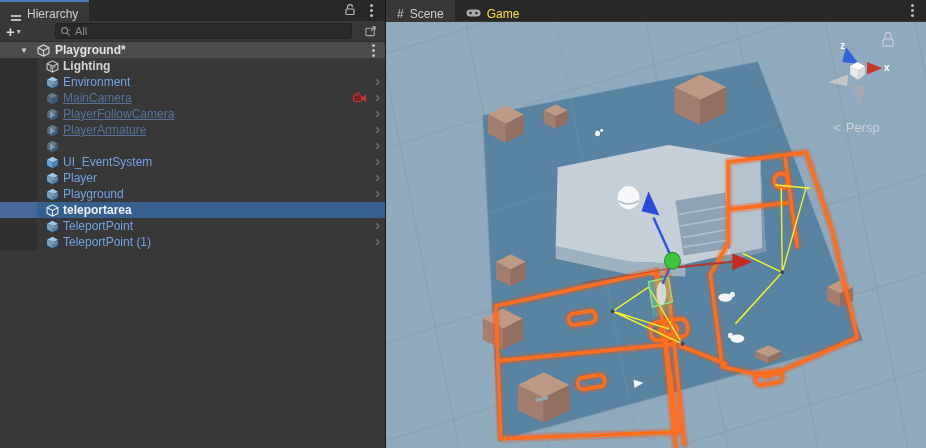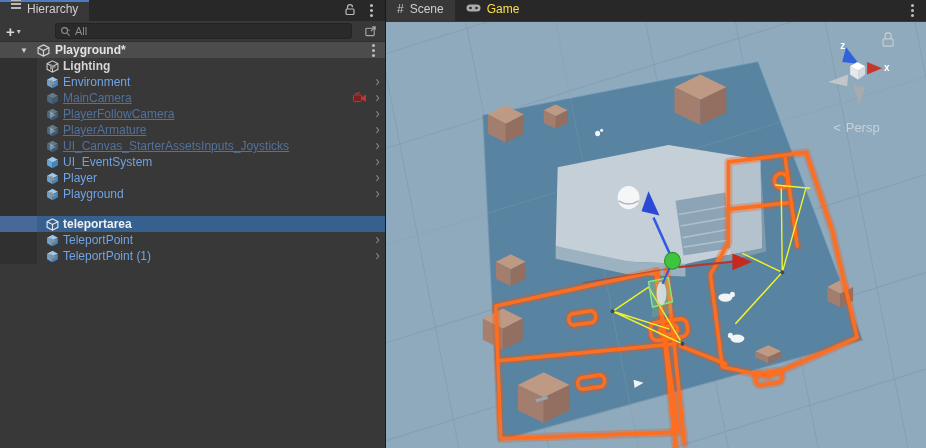--- a/index.html
+++ b/index.html
@@ -3,21 +3,21 @@
 <meta charset="utf-8">
 <style>
   * { box-sizing: border-box; margin: 0; padding: 0; }
   html,body { width: 926px; height: 448px; overflow: hidden; background: #282828;
               font-family: "Liberation Sans", sans-serif; }
   .root { position: relative; width: 926px; height: 448px; background:#282828; }
 
   
   .hier { position:absolute; left:0; top:0; width:385px; height:448px; background:#383838; }
   .tabstrip { position:relative; height:21px; background:#282828; display:flex; align-items:stretch; }
-  .tab { display:flex; align-items:flex-start; gap:6px; padding:0 11px; font-size:12px; color:#CFCFCF;
+  .tab { display:flex; align-items:flex-end; gap:6px; padding:0 11px; font-size:12px; color:#CFCFCF;
          background:#383838; border-top:2px solid transparent; }
   .tab.focused { border-top:2px solid #4C7DC0; }
   .tab.inactive { background:transparent; color:#fde047; }
   .bars { width:10px; height:2px; background:#B9B9B9; box-shadow:0 -4px 0 #B9B9B9, 0 4px 0 #B9B9B9; margin-top:1px;}
   .kebab { width:3px; height:3px; border-radius:50%; background:#BDBDBD;
            box-shadow:0 -5px 0 #BDBDBD, 0 5px 0 #BDBDBD; }
   .strip-right { position:absolute; right:0; top:0; height:21px; display:flex; align-items:center; gap:14px; padding-right:12px; }
 
   .h-toolbar { position:relative; height:21px; background:#383838; border-bottom:1px solid #2E2E2E;
                display:flex; align-items:center; }
@@ -34,21 +34,21 @@
   .scene-row .fold { width:17px; font-size:8px; color:#CFCFCF; }
   .scene-row .h-icon { margin-right:5px; display:flex; }
   .scene-row .kebab { position:absolute; right:10px; }
 
   #hier-rows { background:linear-gradient(90deg,#303030 0,#303030 37px,#383838 37px); }
   .h-row { position:relative; height:16px; display:flex; align-items:center; padding-left:46px; font-size:12px; }
   .h-row .fold { position:absolute; left:47px; width:12px; font-size:8px; color:#909090; text-align:center; }
   .h-row .h-icon { margin-right:4px; display:flex; width:13px; height:13px; }
   .h-row .chev { position:absolute; right:5px; top:0; color:#8A8A8A; font-size:14px; line-height:15px; }
   .h-row .badge { position:absolute; right:18px; top:2px; display:flex; }
-  .h-row.selected { background:#36618F;margin-top:14px; }
+  .h-row.selected { background:#36618F; }
   .h-row.selected::before { content:''; position:absolute; left:0; top:0; bottom:0; width:37px; background:#47699A; }
   .t-plain { color:#D4D4D4;font-weight:bold; } .t-prefab { color:#6FA3E3; } .t-prefab-inactive { color:#54719A;text-decoration:underline; }
   .h-row.selected .t-plain { color:#ECF1F7; }
 
   
   .divider { position:absolute; left:385px; top:0; width:1px; height:448px; background:#191919; }
   .sview { position:absolute; left:386px; top:0; width:540px; height:448px; background:#383838; }
   .sv-toolbar { position:relative; height:22px; background:#383838; border-bottom:1px solid #1F1F1F;
                 display:flex; align-items:center; font-size:11.5px; color:#D2D2D2; gap:1px; padding:0 2px; }
   .btn { display:flex; align-items:center; justify-content:center; height:18px; padding:0 5px; gap:3px;
@@ -183,21 +183,20 @@
         </div>
         <div class="h-row">
           <span class="fold">▶</span>
           <span class="h-icon">
             <svg width="13" height="13" viewBox="0 0 12 12" opacity="0.45">
               <polygon points="6,0.8 11,3.4 6,6 1,3.4" fill="#9CC9EA"></polygon>
               <polygon points="1,3.4 6,6 6,11.2 1,8.6" fill="#63A6DA"></polygon>
               <polygon points="11,3.4 6,6 6,11.2 11,8.6" fill="#4286C2"></polygon>
             </svg>
           </span>
-          <span class="h-label t-prefab-inactive">UI_Canvas_StarterAssetsInputs_Joysticks</span>
           <span class="chev">›</span>
         </div>
         <div class="h-row">
           <span class="fold"></span>
           <span class="h-icon">
             <svg width="13" height="13" viewBox="0 0 12 12" opacity="1">
               <polygon points="6,0.8 11,3.4 6,6 1,3.4" fill="#9CC9EA"></polygon>
               <polygon points="1,3.4 6,6 6,11.2 1,8.6" fill="#63A6DA"></polygon>
               <polygon points="11,3.4 6,6 6,11.2 11,8.6" fill="#4286C2"></polygon>
             </svg>

